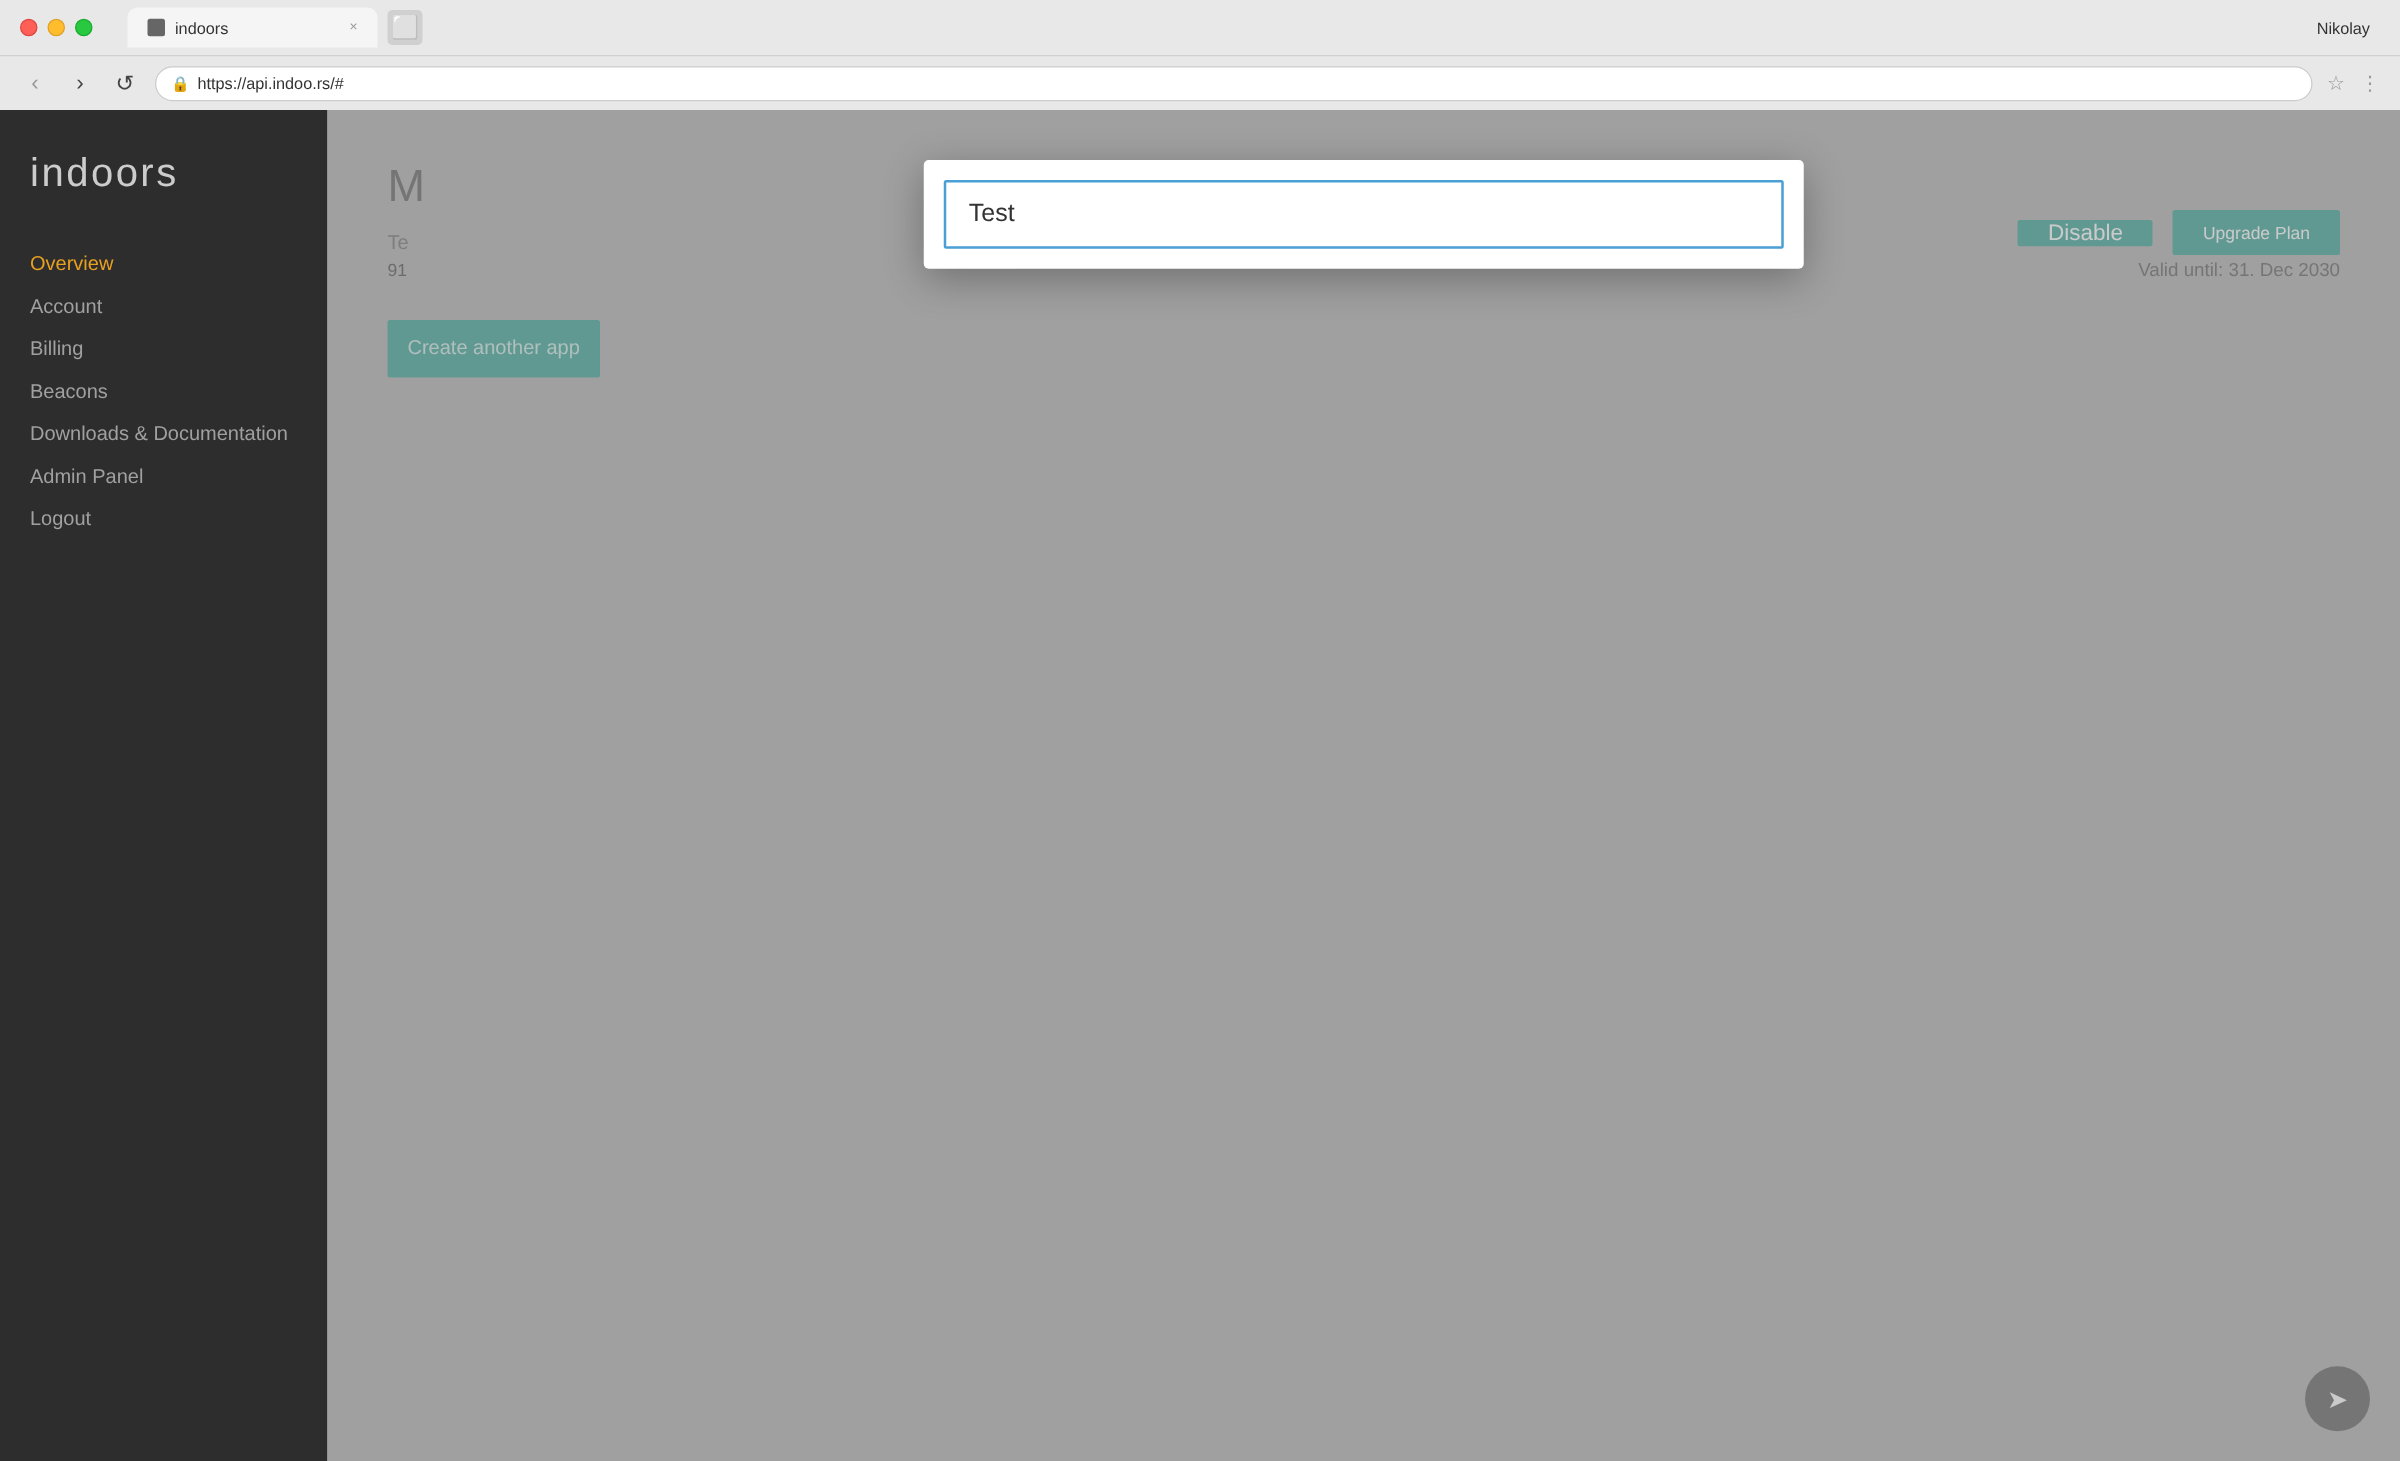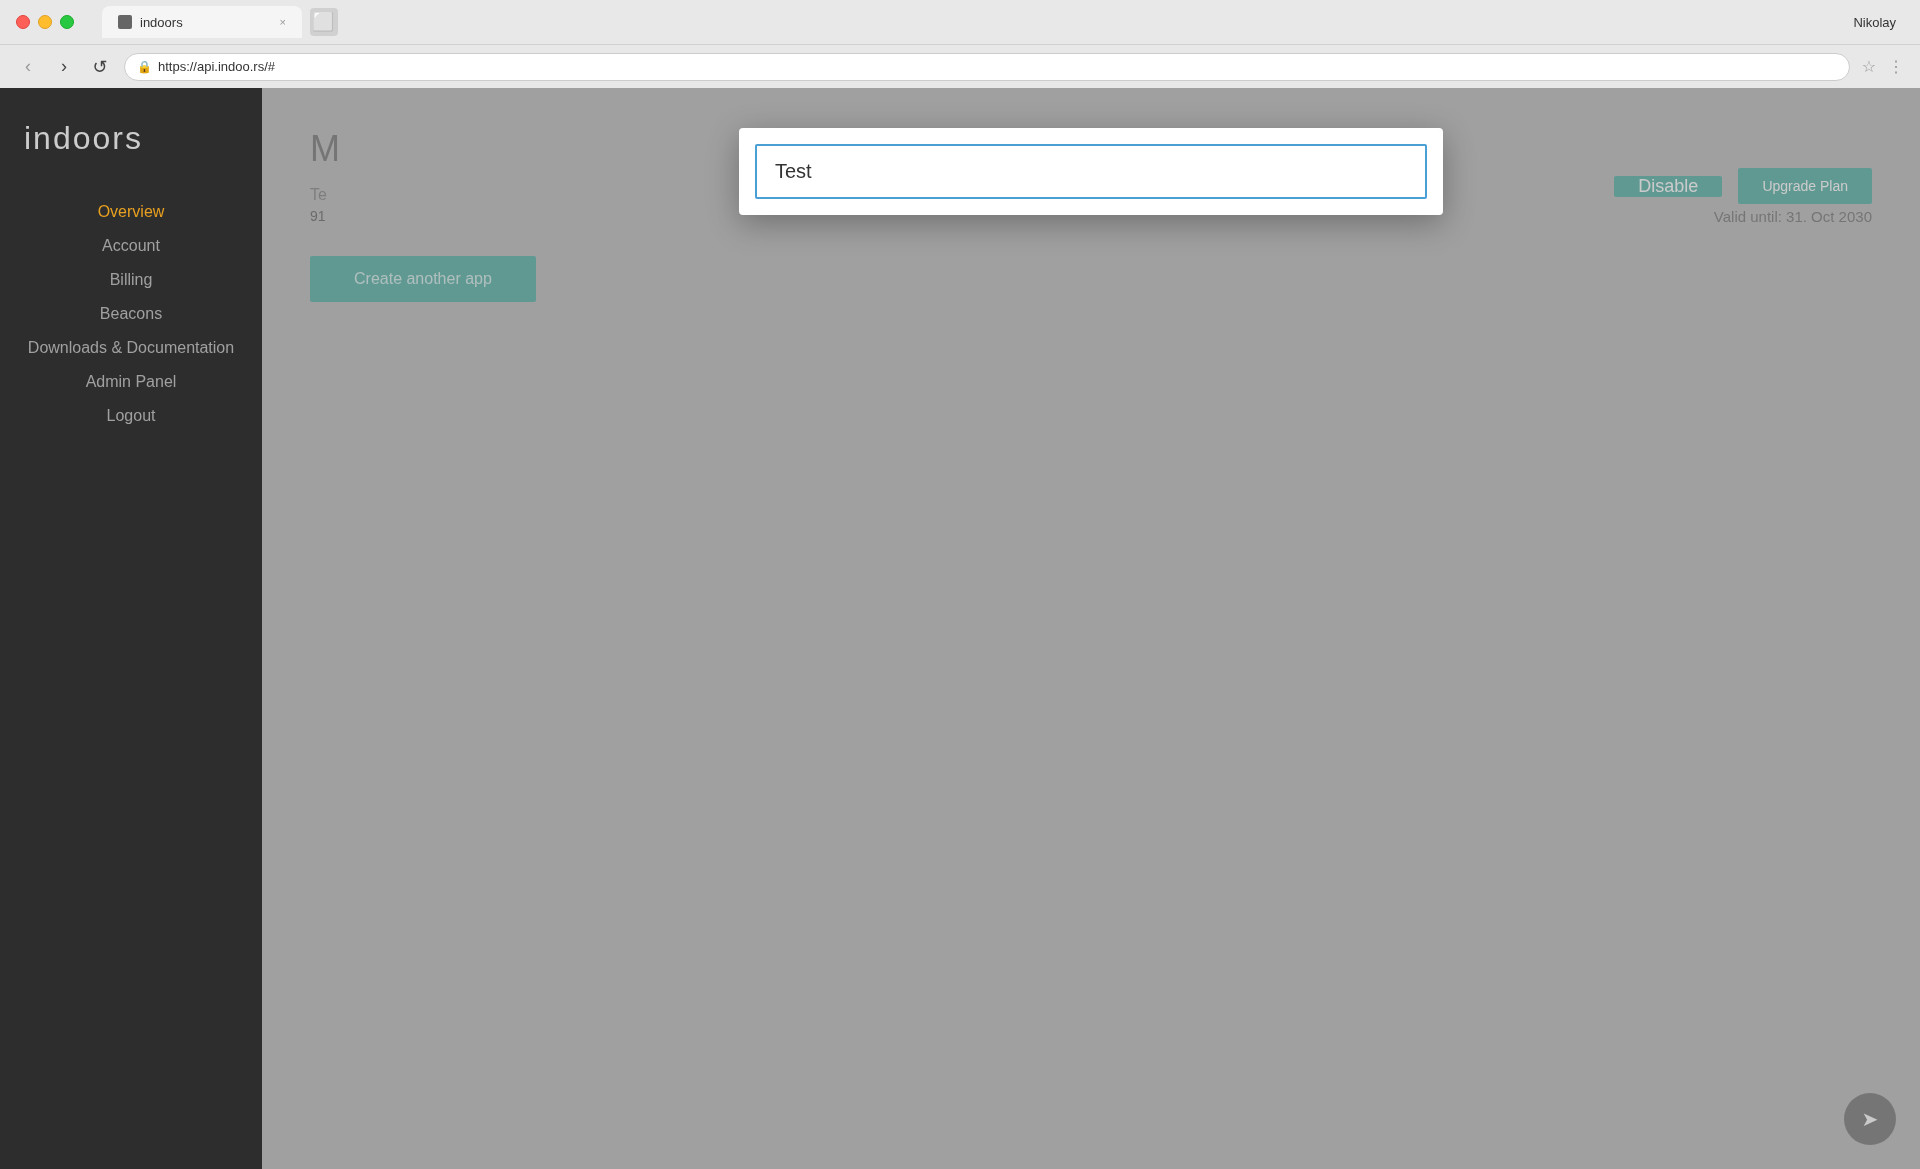--- a/index.html
+++ b/index.html
@@ -178,21 +178,20 @@
 
     .sidebar-nav {
       list-style: none;
       display: flex;
       flex-direction: column;
       gap: 4px;
     }
 
     .sidebar-nav li {
       padding: 6px 0;
-      text-align: center;
     }
 
     .sidebar-nav a {
       text-decoration: none;
       font-size: 16px;
       color: #a0a0a0;
       cursor: pointer;
     }
 
     .sidebar-nav a.active {
@@ -230,21 +229,21 @@
       display: flex;
       align-items: center;
       gap: 16px;
       margin-bottom: 32px;
     }
 
     .btn-create-another {
       background: #2a9d8f;
       color: #c8e8e5;
       border: none;
-      padding: 14px 44px;
+      padding: 14px 16px;
       font-size: 16px;
       border-radius: 2px;
       cursor: pointer;
     }
 
     .right-actions {
       position: absolute;
       top: 80px;
       right: 48px;
       display: flex;
@@ -426,21 +425,21 @@
       <button class="btn-create-another">Create another app</button>
     </div>
 
     <div class="right-actions">
       <button class="btn-disable">Disable</button>
       <button class="btn-upgrade">Upgrade Plan</button>
     </div>
 
     <div class="valid-until">
       <strong>Valid until:</strong>
-      <span>31. Oct 2030</span>
+      <span>31. Dec 2030</span>
     </div>
 
     <div class="modal-overlay">
       <div class="modal">
         <input class="modal-input" type="text" value="Test" style="">
       </div>
     </div>
 
     <div class="send-fab">
       <span>➤</span>

